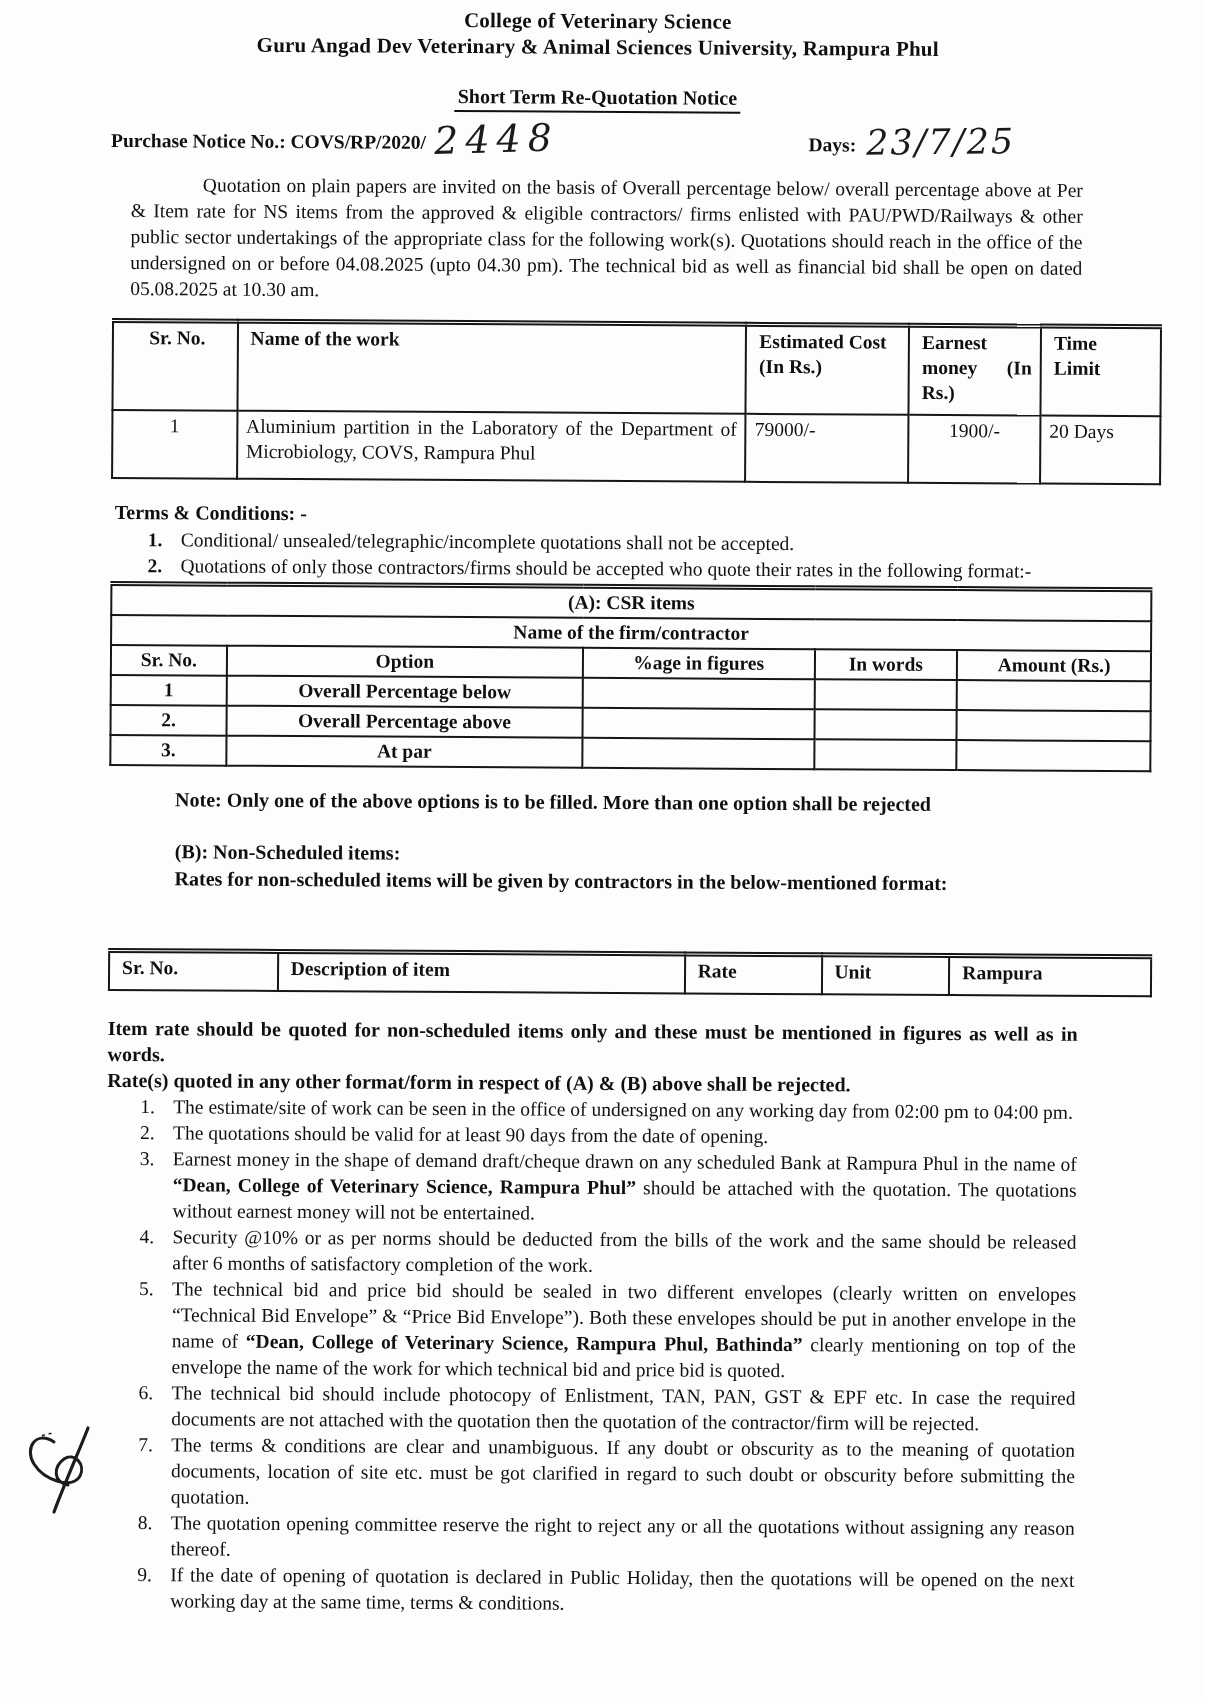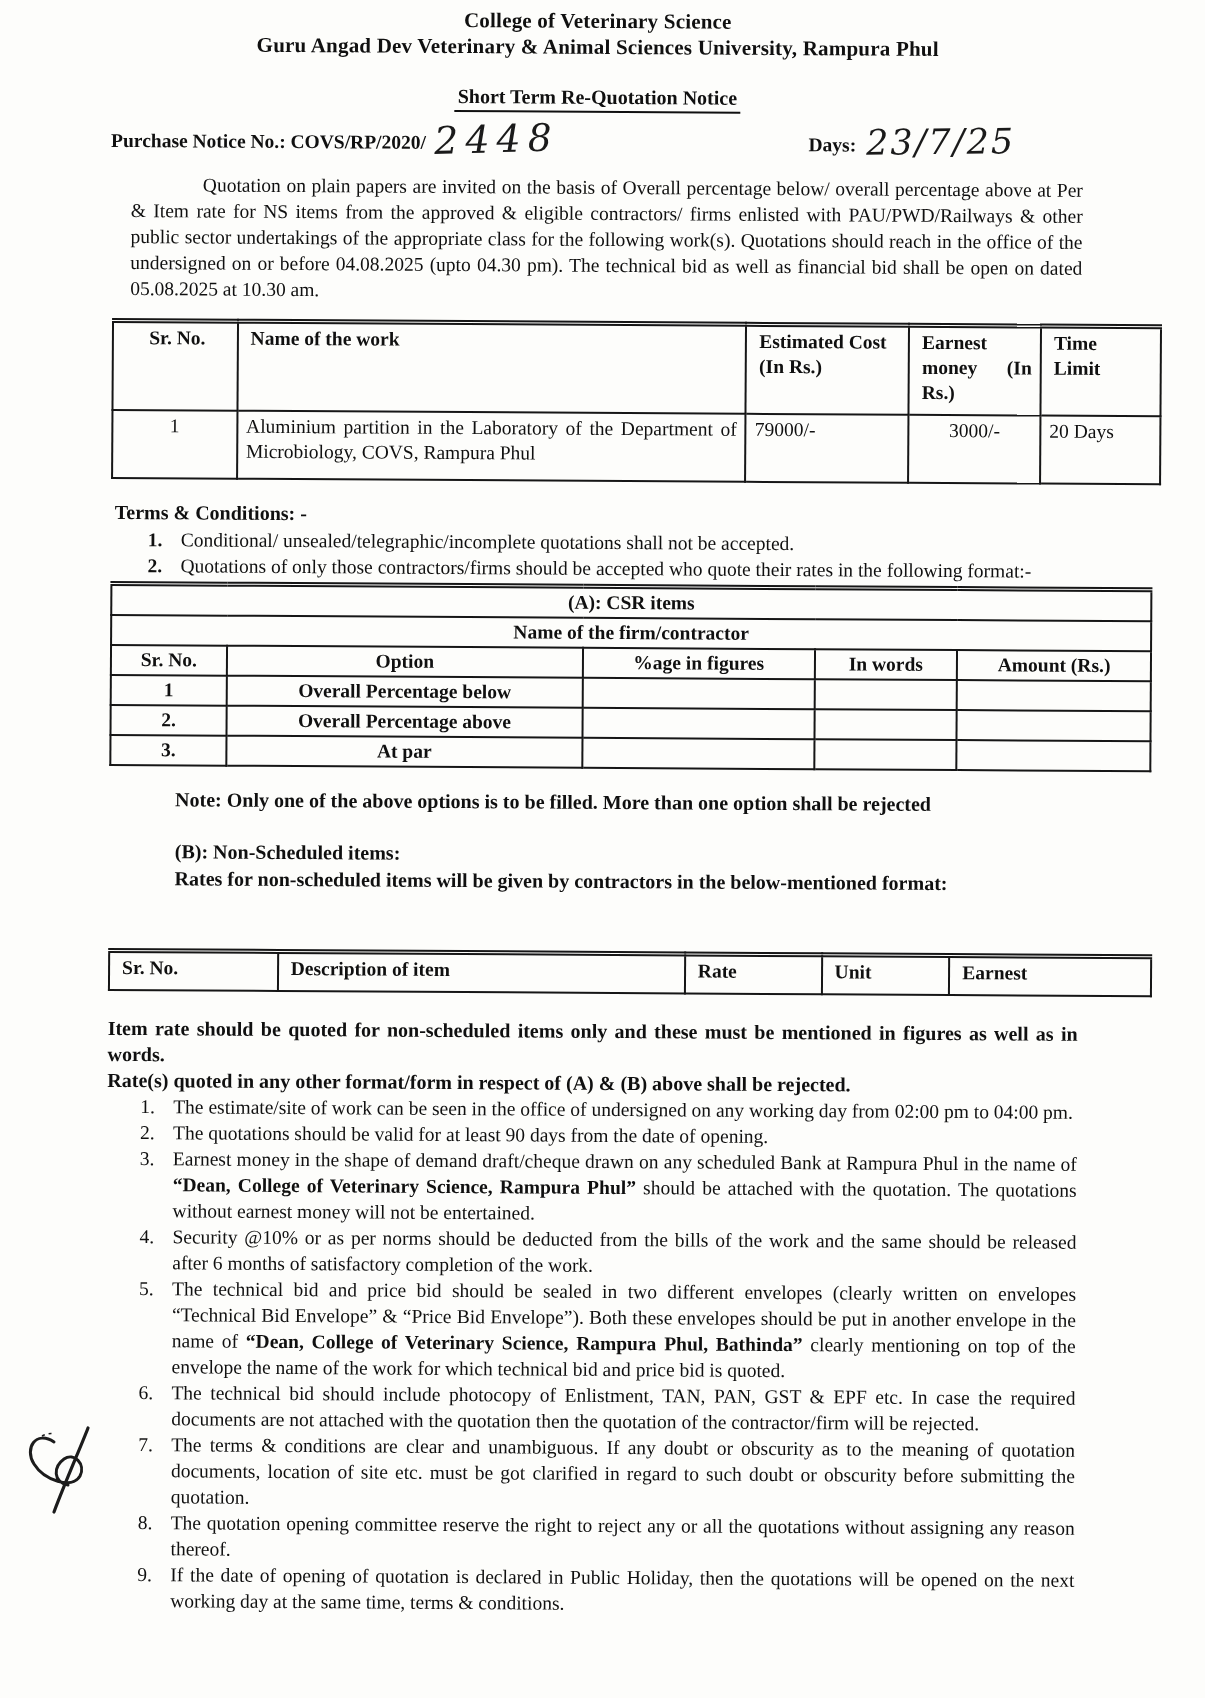--- a/index.html
+++ b/index.html
@@ -111,21 +111,21 @@
             <th>Estimated Cost (In Rs.)</th>
             <th>Earnest money (In Rs.)</th>
             <th>Time Limit</th>
           </tr>
       </thead>
       <tbody>
           <tr>
             <td>1</td>
             <td>Aluminium partition in the Laboratory of the Department of Microbiology, COVS, Rampura Phul</td>
             <td>79000/-</td>
-            <td>3000/-</td>
+            <td>1900/-</td>
             <td>20 Days</td>
           </tr>
         </tbody>
     </table>
 
     <div class="terms-h">Terms &amp; Conditions: -</div>
     <ol class="terms-intro">
         <li><span>Conditional/ unsealed/telegraphic/incomplete quotations shall not be accepted.</span></li>
         <li><span>Quotations of only those contractors/firms should be accepted who quote their rates in the following format:-</span></li>
       </ol>
@@ -192,21 +192,21 @@
           <col style="width:137px">
           <col style="width:128px">
           <col style="width:202px">
         </colgroup>
       <thead>
         <tr>
             <th>Sr. No.</th>
             <th>Description of item</th>
             <th>Rate</th>
             <th>Unit</th>
-            <th>Earnest</th>
+            <th>Rampura</th>
           </tr>
       </thead>
     </table>
 
     <p class="bold-note">Item rate should be quoted for non-scheduled items only and these must be mentioned in figures as well as in words.</p>
     <p class="bold-note">Rate(s) quoted in any other format/form in respect of (A) &amp; (B) above shall be rejected.</p>
 
     <ol class="conds">
         <li><span>The estimate/site of work can be seen in the office of undersigned on any working day from 02:00 pm to 04:00 pm.</span></li>
         <li><span>The quotations should be valid for at least 90 days from the date of opening.</span></li>

